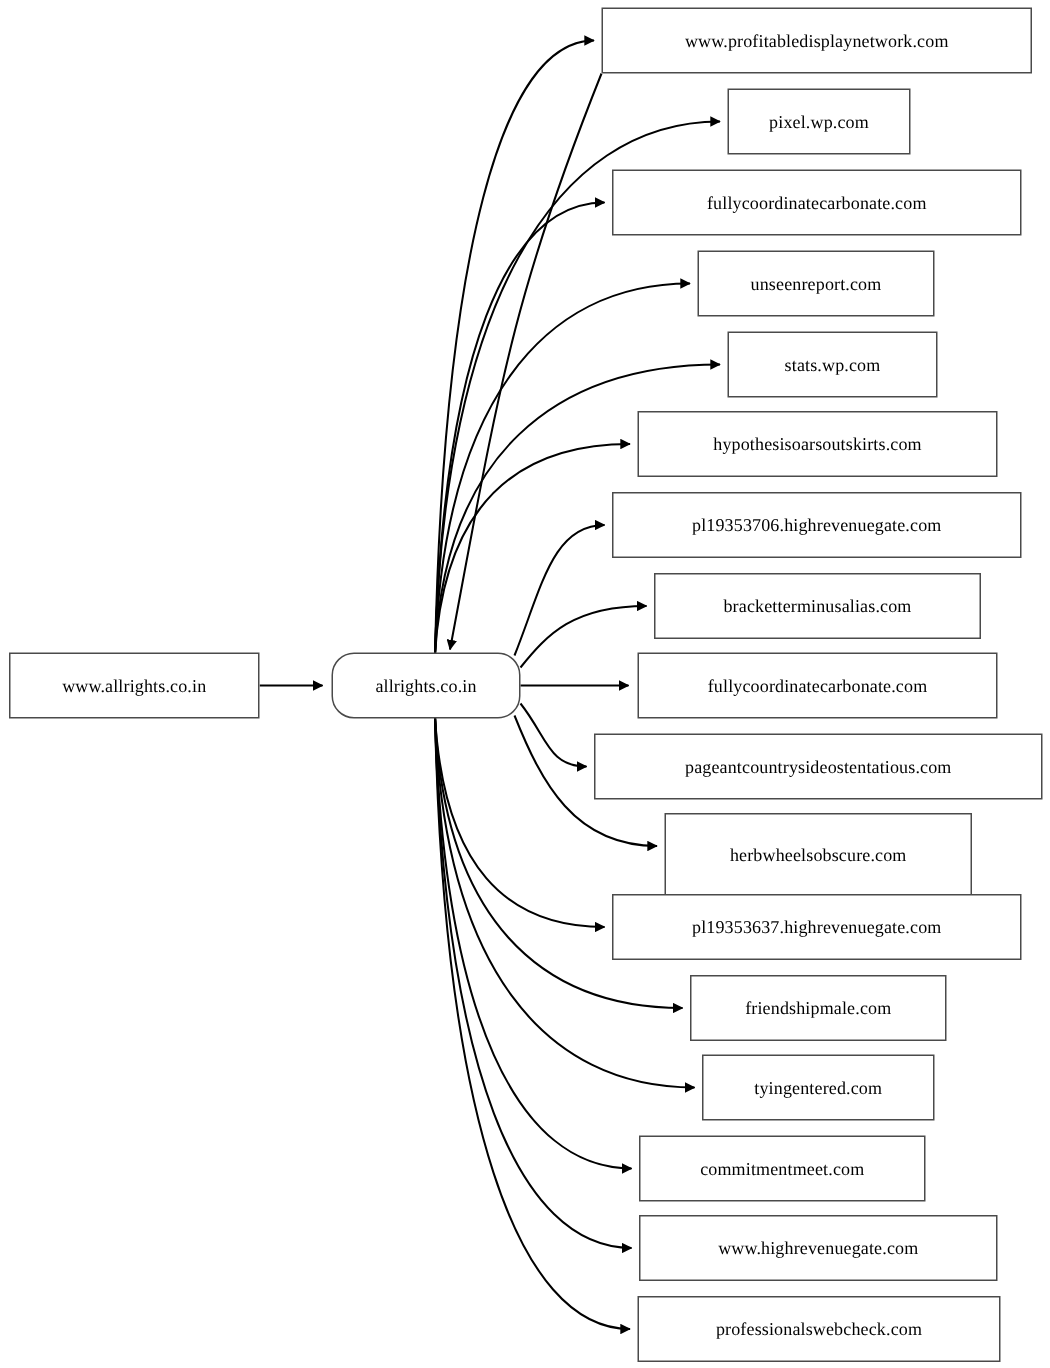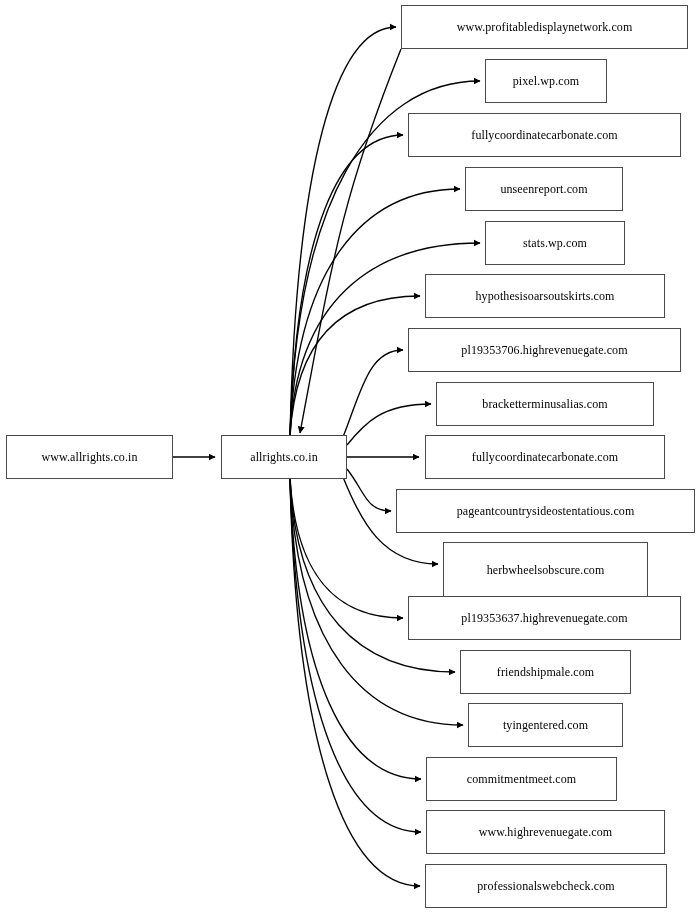--- a/index.html
+++ b/index.html
@@ -72,21 +72,21 @@
         <path d="M 290 478 C 296 677.64 345.02 779 421 779"></path>
         <path d="M 290 478 C 296 710.5 345.02 832 421 832"></path>
         <path d="M 290 478 C 296 743.98 344.6 886 420 886"></path>
       </g>
   </svg>
 
   <div id="nodes">
       <div class="node" style="left: 6px; top: 435px; width: 167px; height: 44px;">
         <span class="node-label">www.allrights.co.in</span>
       </div>
-      <div class="node" style="left: 221px; top: 435px; width: 126px; height: 44px;">
+      <div class="node" style="left: 221px; top: 435px; width: 126px; height: 44px; border-radius: 15px;">
         <span class="node-label">allrights.co.in</span>
       </div>
       <div class="node" style="left: 401px; top: 5px; width: 287px; height: 44px;">
         <span class="node-label">www.profitabledisplaynetwork.com</span>
       </div>
       <div class="node" style="left: 485px; top: 59px; width: 122px; height: 44px;">
         <span class="node-label">pixel.wp.com</span>
       </div>
       <div class="node" style="left: 408px; top: 113px; width: 273px; height: 44px;">
         <span class="node-label">fullycoordinatecarbonate.com</span>

